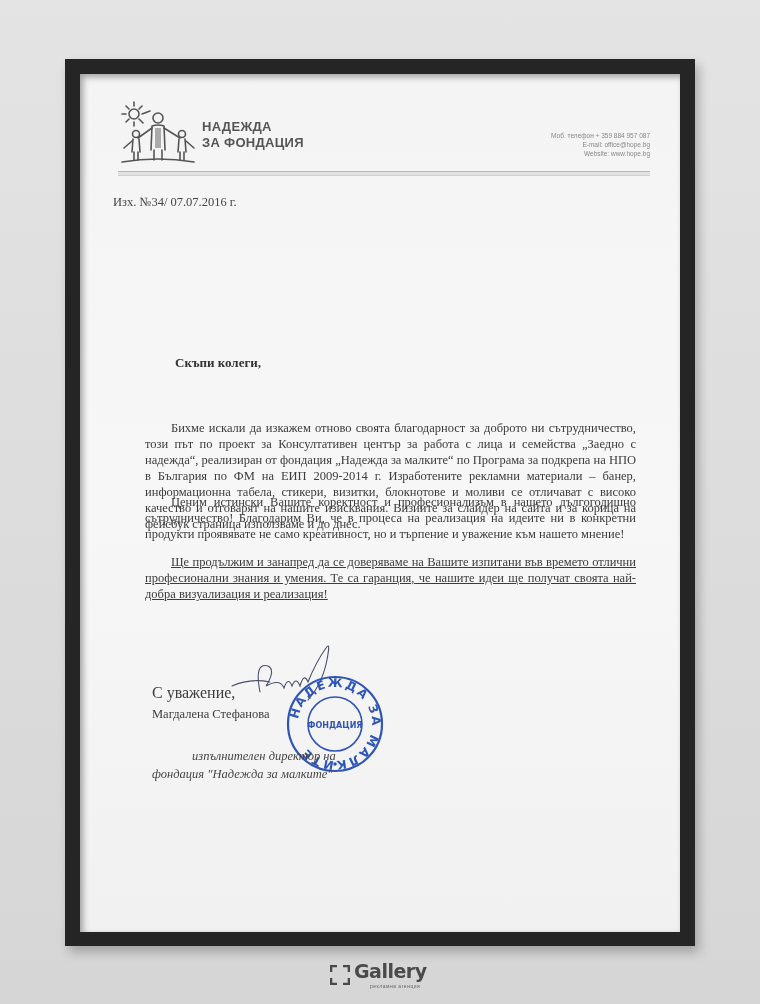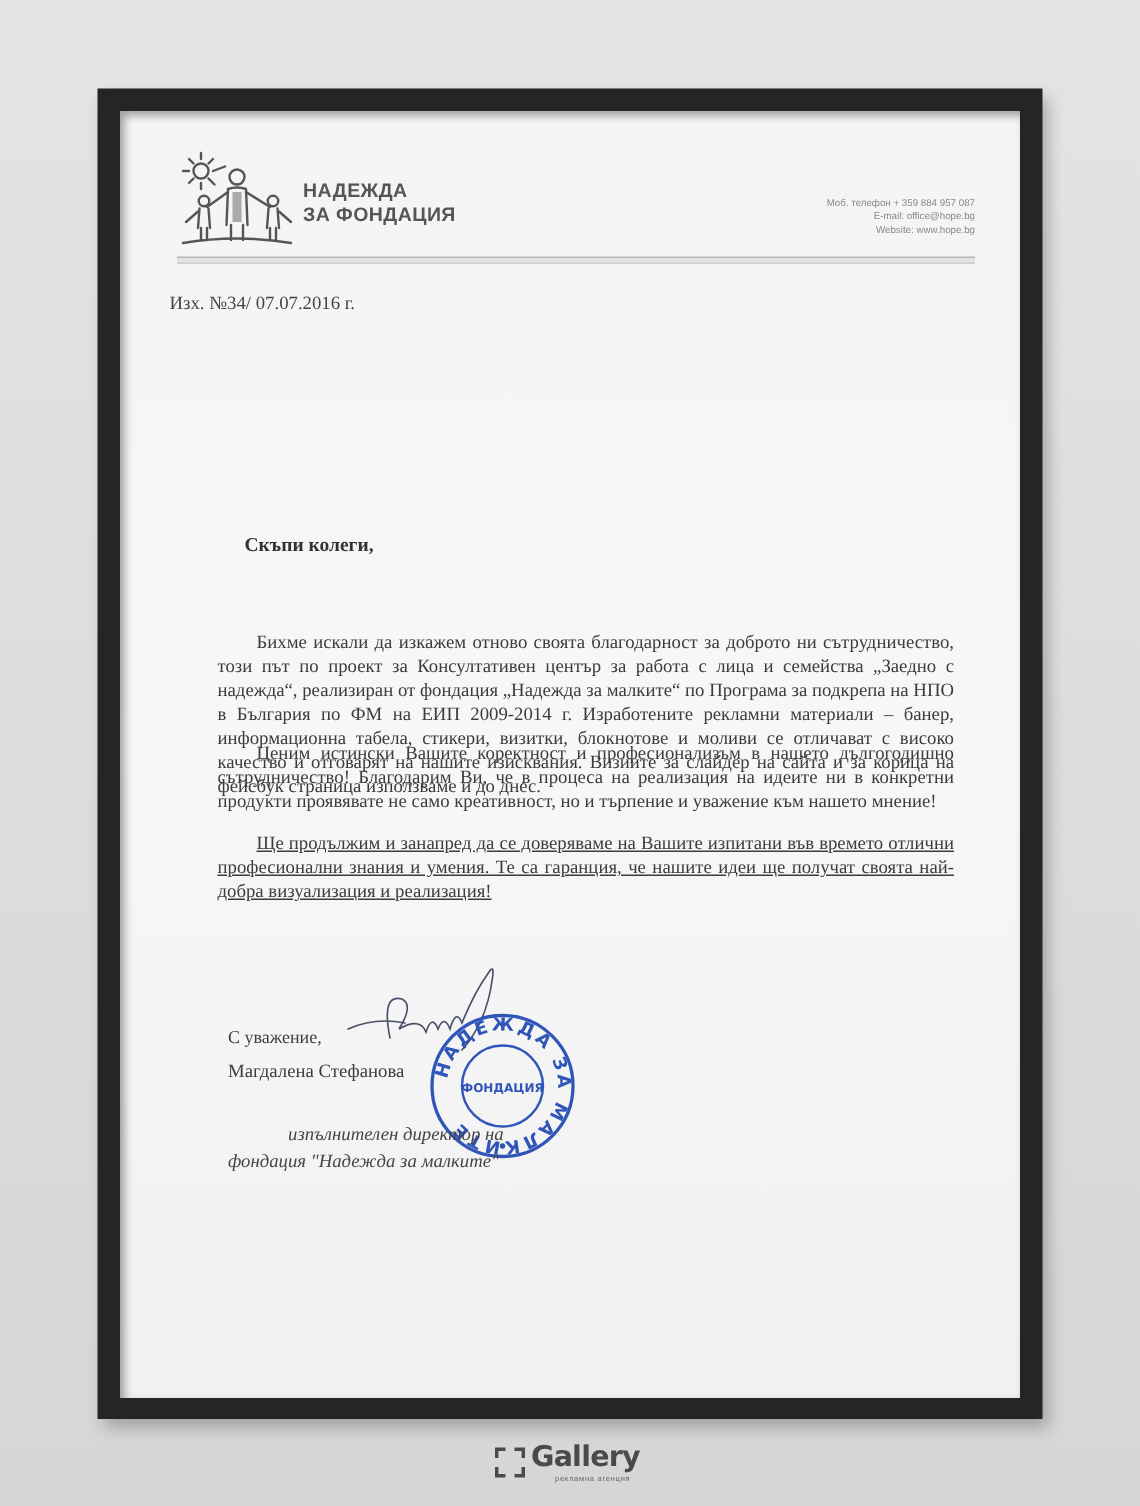--- a/index.html
+++ b/index.html
@@ -32,30 +32,30 @@
   }
   .rule {
     position:absolute; left:38px; top:97px; width:532px; height:3px;
     border-top:1px solid #b8b8b8; border-bottom:1px solid #cfcfcf; background:#e2e2e2;
   }
   .ref { position:absolute; left:33px; top:121px; font-size:12.5px; color:#444; }
   .addressee {
     position:absolute; right:40px; top:188px; text-align:right;
     font-size:12.5px; font-weight:bold; color:#333; line-height:16px; letter-spacing:0.2px;
   }
-  .salutation { position:absolute; left:83px; top:281px; font-size:13px; font-weight:bold; color:#333; }
+  .salutation { position:absolute; left:95px; top:281px; font-size:13px; font-weight:bold; color:#333; }
   .body {
     position:absolute; left:51px; width:519px;
     font-size:12.5px; color:#3c3c3c; line-height:16px; text-align:justify;
   }
   .body p { margin:14px; text-indent:26px; }
   .p1 { top:332px; }
   .p2 { top:406px; }
   .p3 { top:466px;text-decoration:underline; }
-  .closing { position:absolute; left:72px; top:610px; font-size:12px; color:#3c3c3c; }
+  .closing { position:absolute; left:72px; top:610px; font-size:16px; color:#3c3c3c; }
   .signer { position:absolute; left:72px; top:633px; font-size:12.5px; color:#3c3c3c;text-align:right; }
   .title1, .title2 { position:absolute; left:72px; font-size:12.5px; font-style:italic; color:#444; }
   .title1 { top:675px;margin-left:40px; }
   .title2 { top:693px; }
   .signature { position:absolute; left:150px; top:568px; width:110px; height:70px; }
   .stamp { position:absolute; left:205px; top:600px; width:100px; height:100px; }
   .brand {
     position:absolute; left:330px; top:962px; height:30px; width:110px;
   }
   .brand-mark { position:absolute; left:0; top:3px; width:20px; height:20px; }

